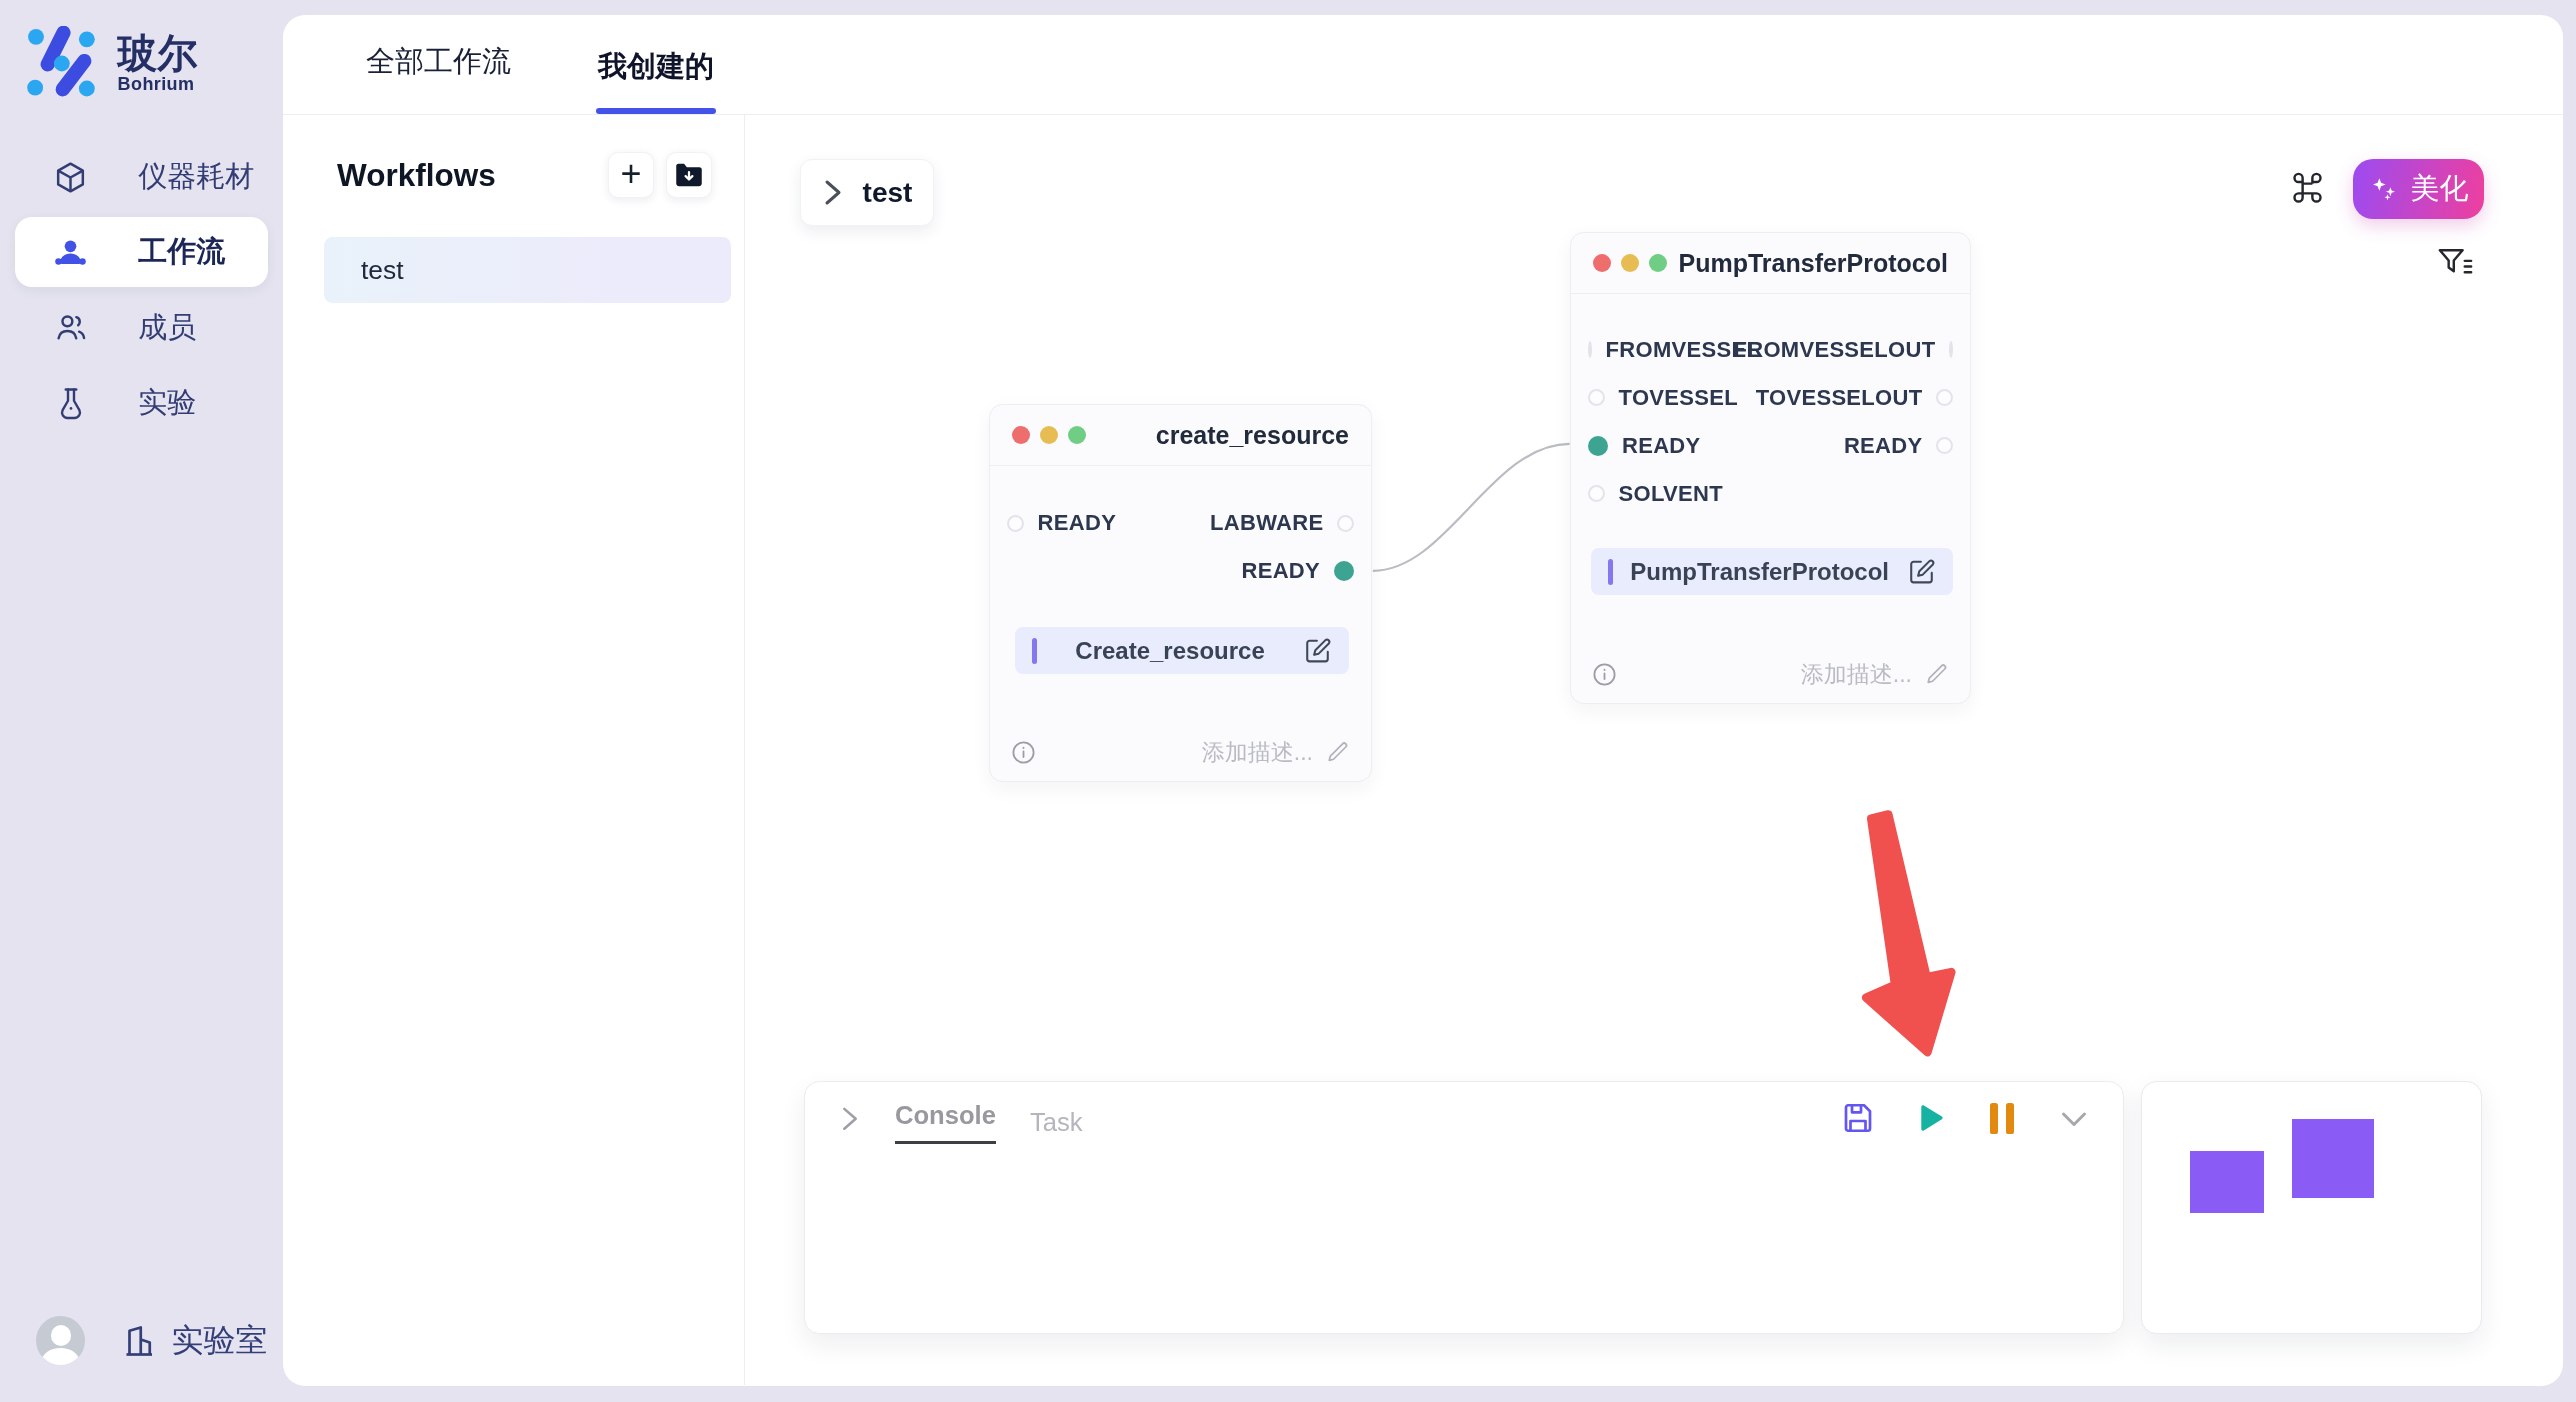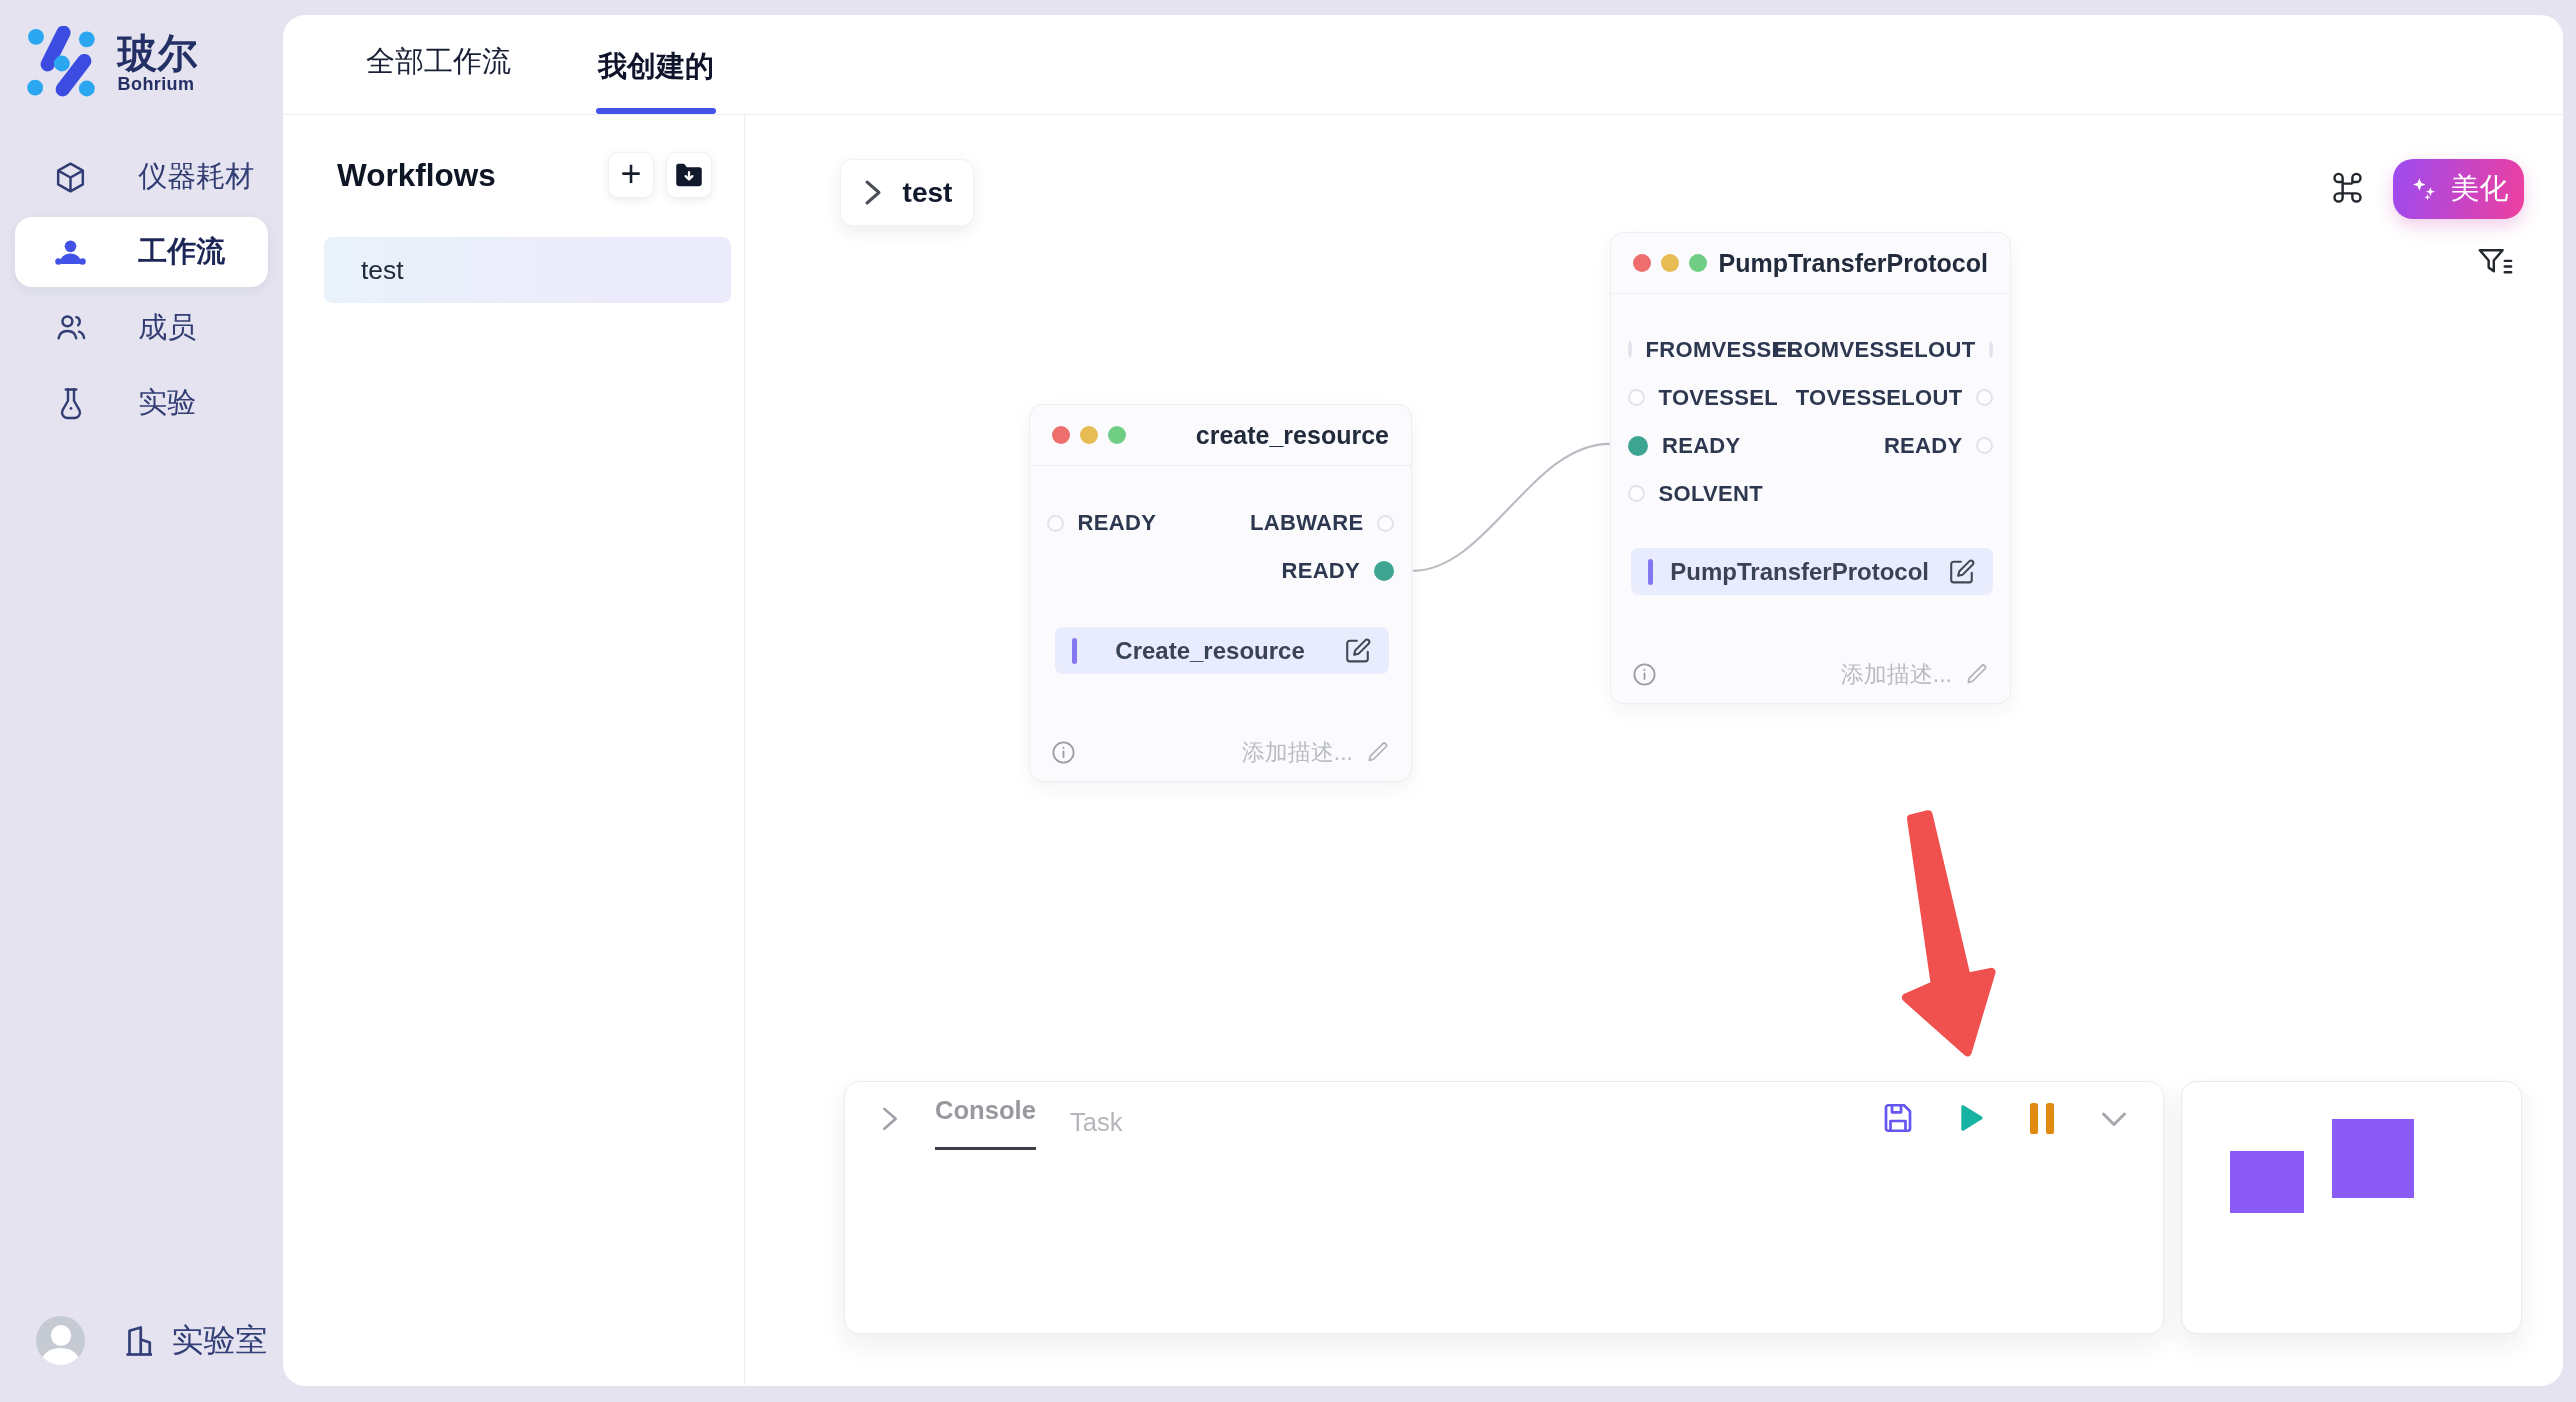--- a/index.html
+++ b/index.html
@@ -30,21 +30,21 @@
   
   .card { position:absolute; left:283px; top:15.3px; width:2280px; height:1371px;
     background:#ffffff; border-radius:22px; }
   .tabs-row { height:100px; border-bottom:1.7px solid #ededf2; display:flex; align-items:flex-end;
     padding-left:54px; gap:58px; }
   .tab { font-size:29px; color:#1a2136; padding-bottom:32px; position:relative; cursor:pointer;margin-left:29px; }
   .tab.active { font-weight:700; color:#0f142a; padding-bottom:27px; }
   .tab.active .tab-underline { position:absolute; left:-1.7px; right:-1.7px; bottom:0; height:6px;
     background:#4353e8; border-radius:3.4px; }
 
-  .below { display:flex; height:1270px;gap:40px; }
+  .below { display:flex; height:1270px; }
 
   
   .wf-panel { width:462px; border-right:1.7px solid #ececf2; position:relative; }
   .wf-head { display:flex; align-items:center; padding:37px 32px 0 54px; }
   .wf-title { font-size:31.5px; font-weight:700; color:#0e1626; }
   .wf-actions { margin-left:auto; display:flex; gap:12px; }
   .sq-btn { width:46px; height:46px; background:#fff; border:0.9px solid #f1f1f6; border-radius:10.2px;
     box-shadow:0 2.6px 8.5px rgba(28,36,64,.08); display:flex; align-items:center; justify-content:center;
     cursor:pointer; }
   .plus-glyph { font-size:36px; font-weight:400; color:#171e2e; line-height:1; margin-top:-3.4px; }
@@ -91,21 +91,21 @@
   .pill-label { flex:1; text-align:center; font-size:24px; font-weight:700; color:#3a4354; }
   .node-foot { position:absolute; left:0; right:0; bottom:13.6px; display:flex; align-items:center;
     padding:0 20.4px; }
   .desc-ph { margin-left:auto; font-size:23px; color:#b9bcc3; margin-right:12px; }
 
   
   .console { position:absolute; left:59px; top:966px; width:1320px; height:253px; background:#fff;
     border:0.9px solid #ececf0; border-radius:15.3px; box-shadow:0 10.2px 25.6px rgba(25,32,60,.07); }
   .console-bar { display:flex; align-items:center; height:72px; padding:0 31px 0 34px; gap:34px; }
   .c-tab { font-size:25.6px; color:#b4b6bc; cursor:pointer; padding-top:8.5px; }
-  .c-tab.active { font-weight:700; color:#97999e; border-bottom:3.4px solid #3c3f45; padding-bottom:22px; }
+  .c-tab.active { font-weight:700; color:#97999e; border-bottom:3.4px solid #3c3f45; padding-bottom:11px; }
   .c-icons { margin-left:auto; display:flex; align-items:center; gap:36px; }
   .c-icon { width:36px; height:36px; display:flex; align-items:center; justify-content:center; cursor:pointer; }
   .pause-bars { display:flex; gap:8.5px; }
   .pause-bars i { display:block; width:7.7px; height:31px; background:#e2890f; border-radius:2.6px; }
 
   
   .minimap { position:absolute; left:1396px; top:966px; width:341px; height:253px; background:#fff;
     border:0.9px solid #e9e9ef; border-radius:15.3px; box-shadow:0 10.2px 25.6px rgba(25,32,60,.08); }
   .mm-rect { position:absolute; background:#8a5cf5; }
   .mm-rect.a { left:48px; top:69px; width:74px; height:62px; }

